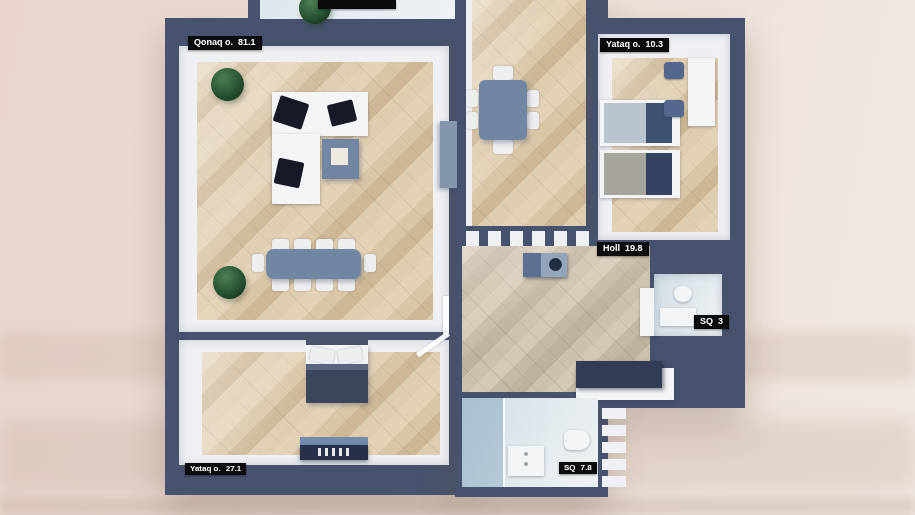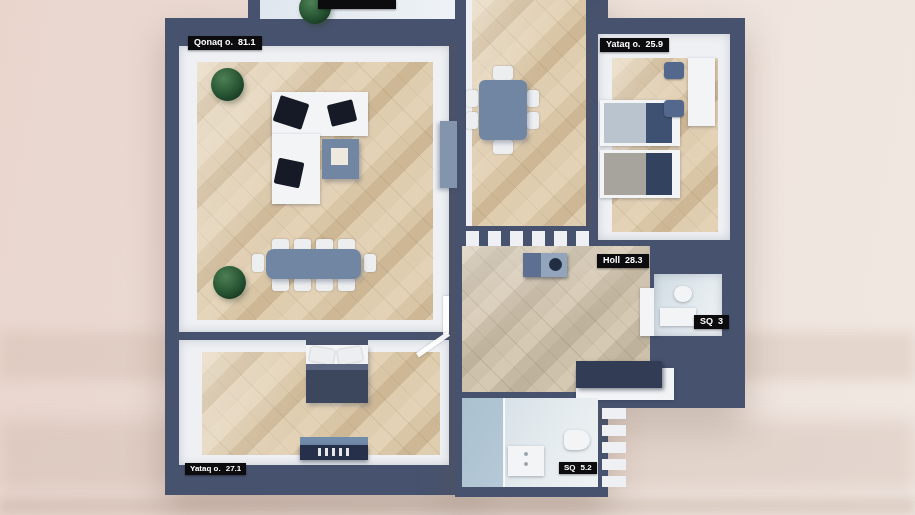--- a/index.html
+++ b/index.html
@@ -183,32 +183,32 @@
   <div class="abs slot" style="left:602px;top:442px;width:24px;height:11px;"></div>
   <div class="abs slot" style="left:602px;top:459px;width:24px;height:11px;"></div>
   <div class="abs slot" style="left:602px;top:476px;width:24px;height:11px;"></div>
 
   <div class="abs tag" style="left:188px;top:36px;">
     <span>Qonaq o.</span>
     <span>81.1</span>
   </div>
   <div class="abs tag" style="left:600px;top:38px;">
     <span>Yataq o.</span>
-    <span>25.9</span>
-  </div>
-  <div class="abs tag" style="left:597px;top:254px;justify-content:space-between;">
+    <span>10.3</span>
+  </div>
+  <div class="abs tag" style="left:597px;top:242px;justify-content:space-between;">
     <span>Holl</span>
-    <span>28.3</span>
+    <span>19.8</span>
   </div>
   <div class="abs tag" style="left:694px;top:315px;">
     <span>SQ</span>
     <span>3</span>
   </div>
   <div class="abs tag small" style="left:185px;top:463px;">
     <span>Yataq o.</span>
     <span>27.1</span>
   </div>
   <div class="abs tag small" style="left:559px;top:462px;">
     <span>SQ</span>
-    <span>5.2</span>
+    <span>7.8</span>
   </div>
 
 </div>
 
 </body></html>

